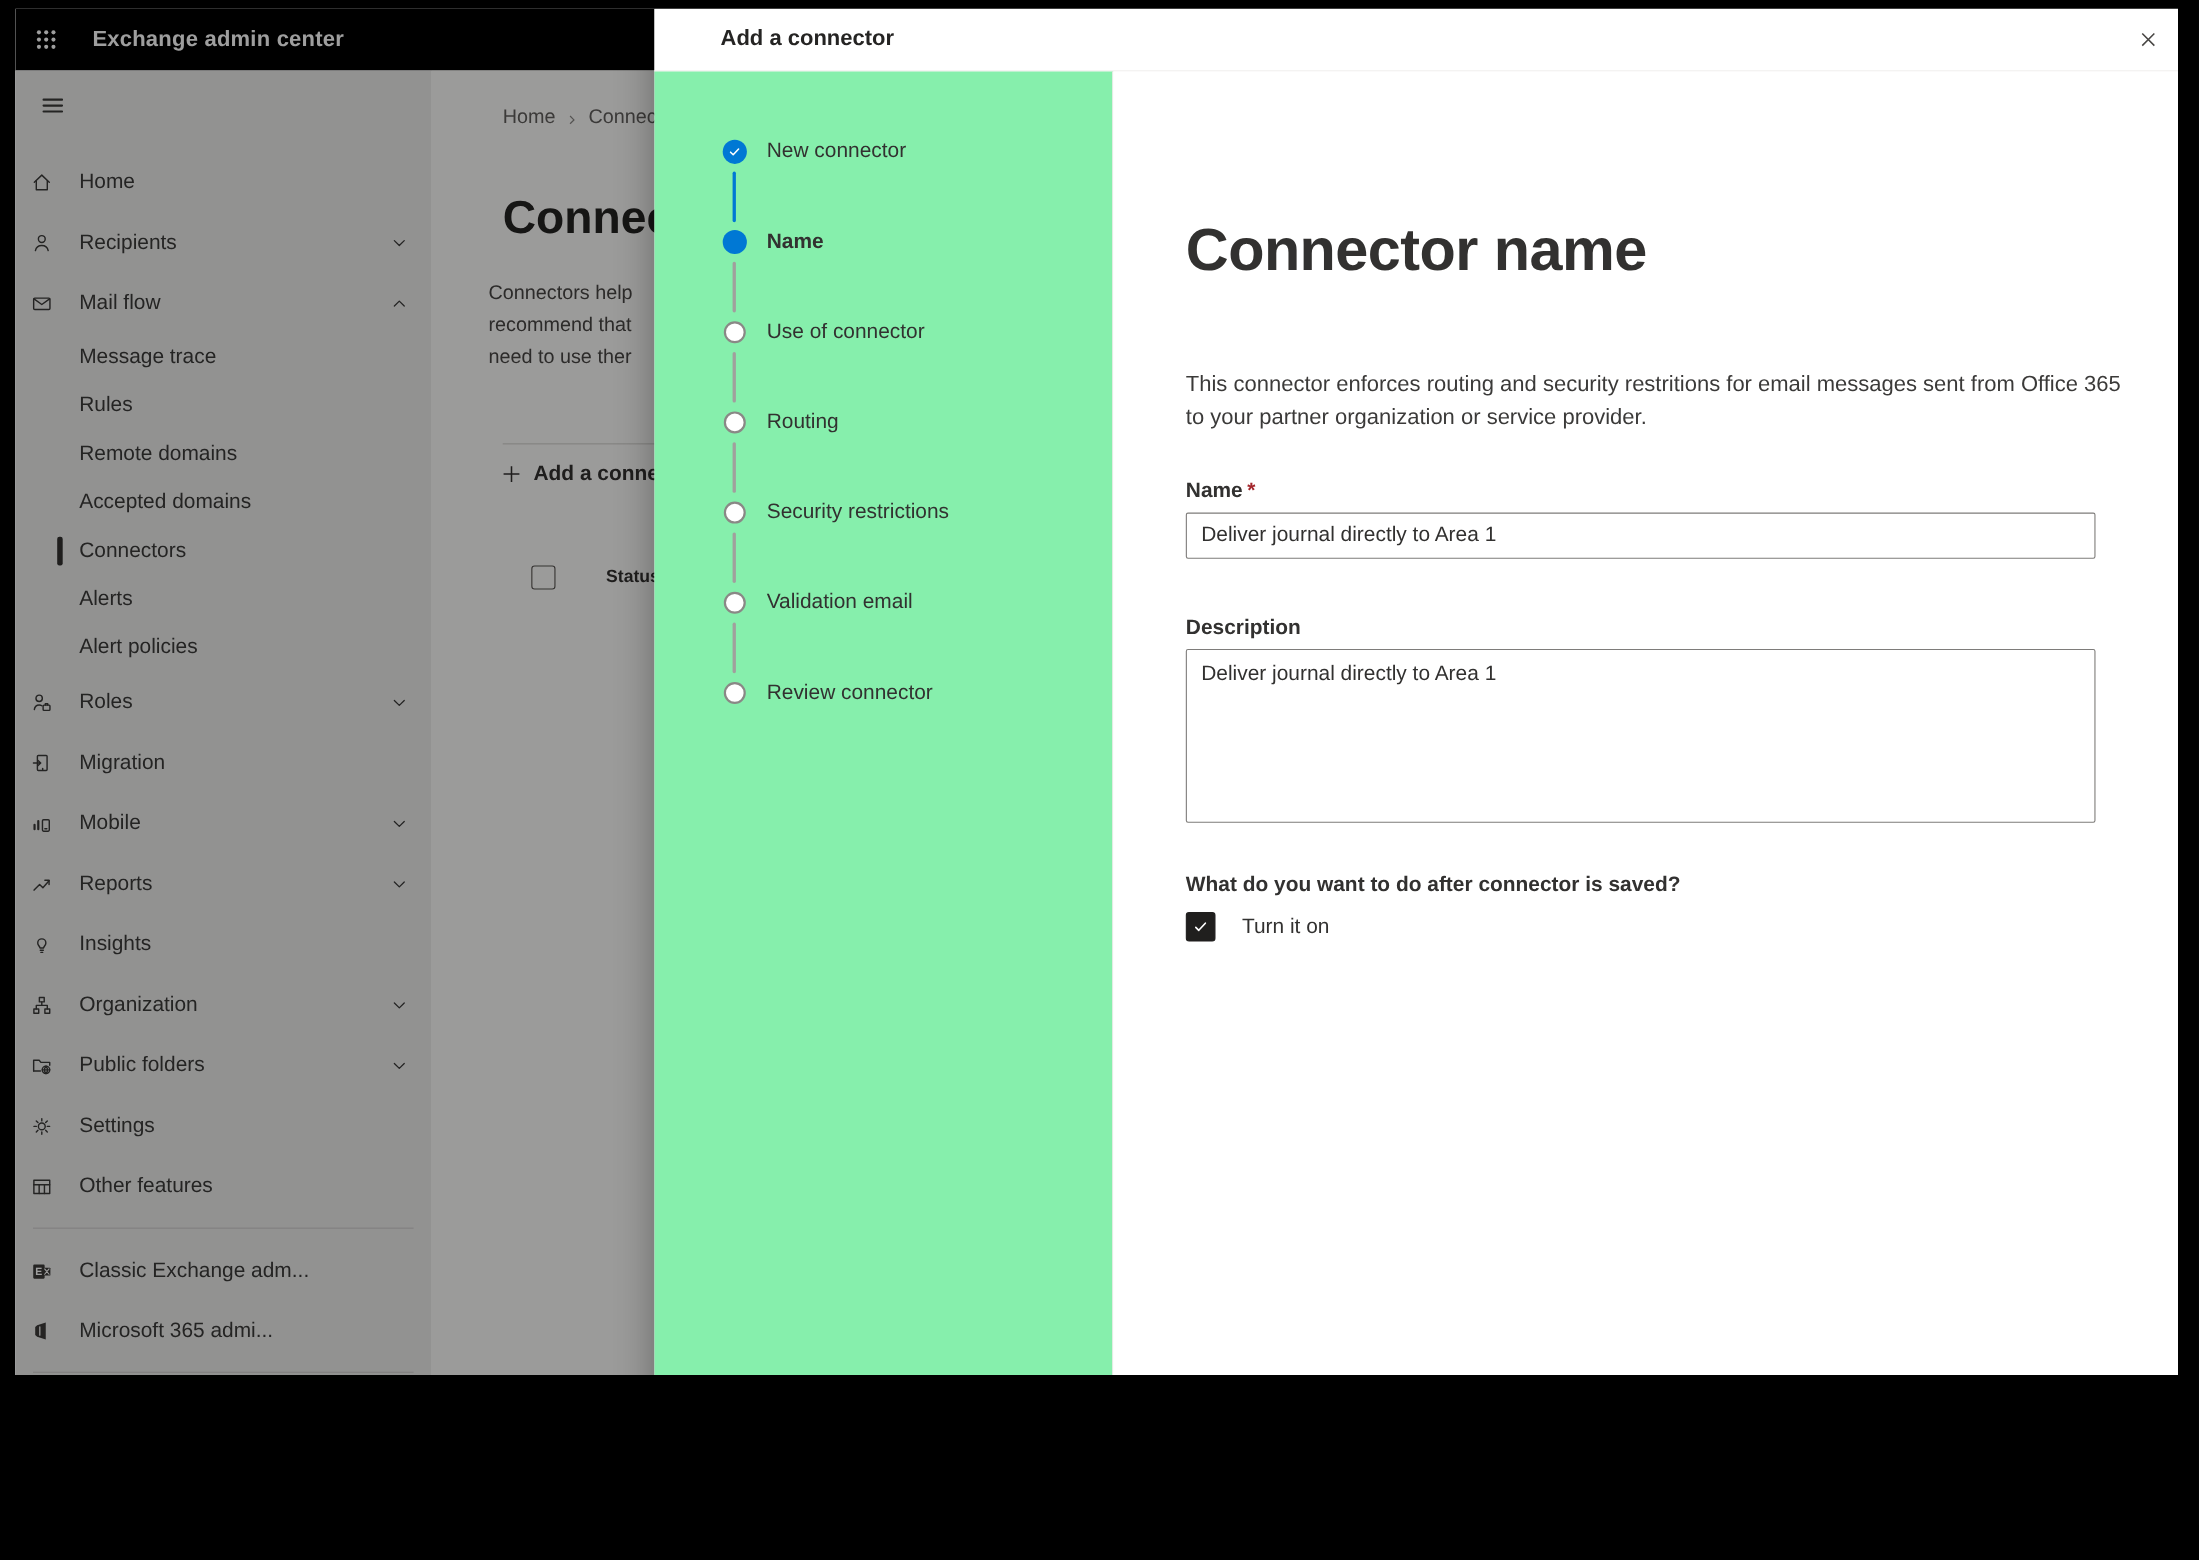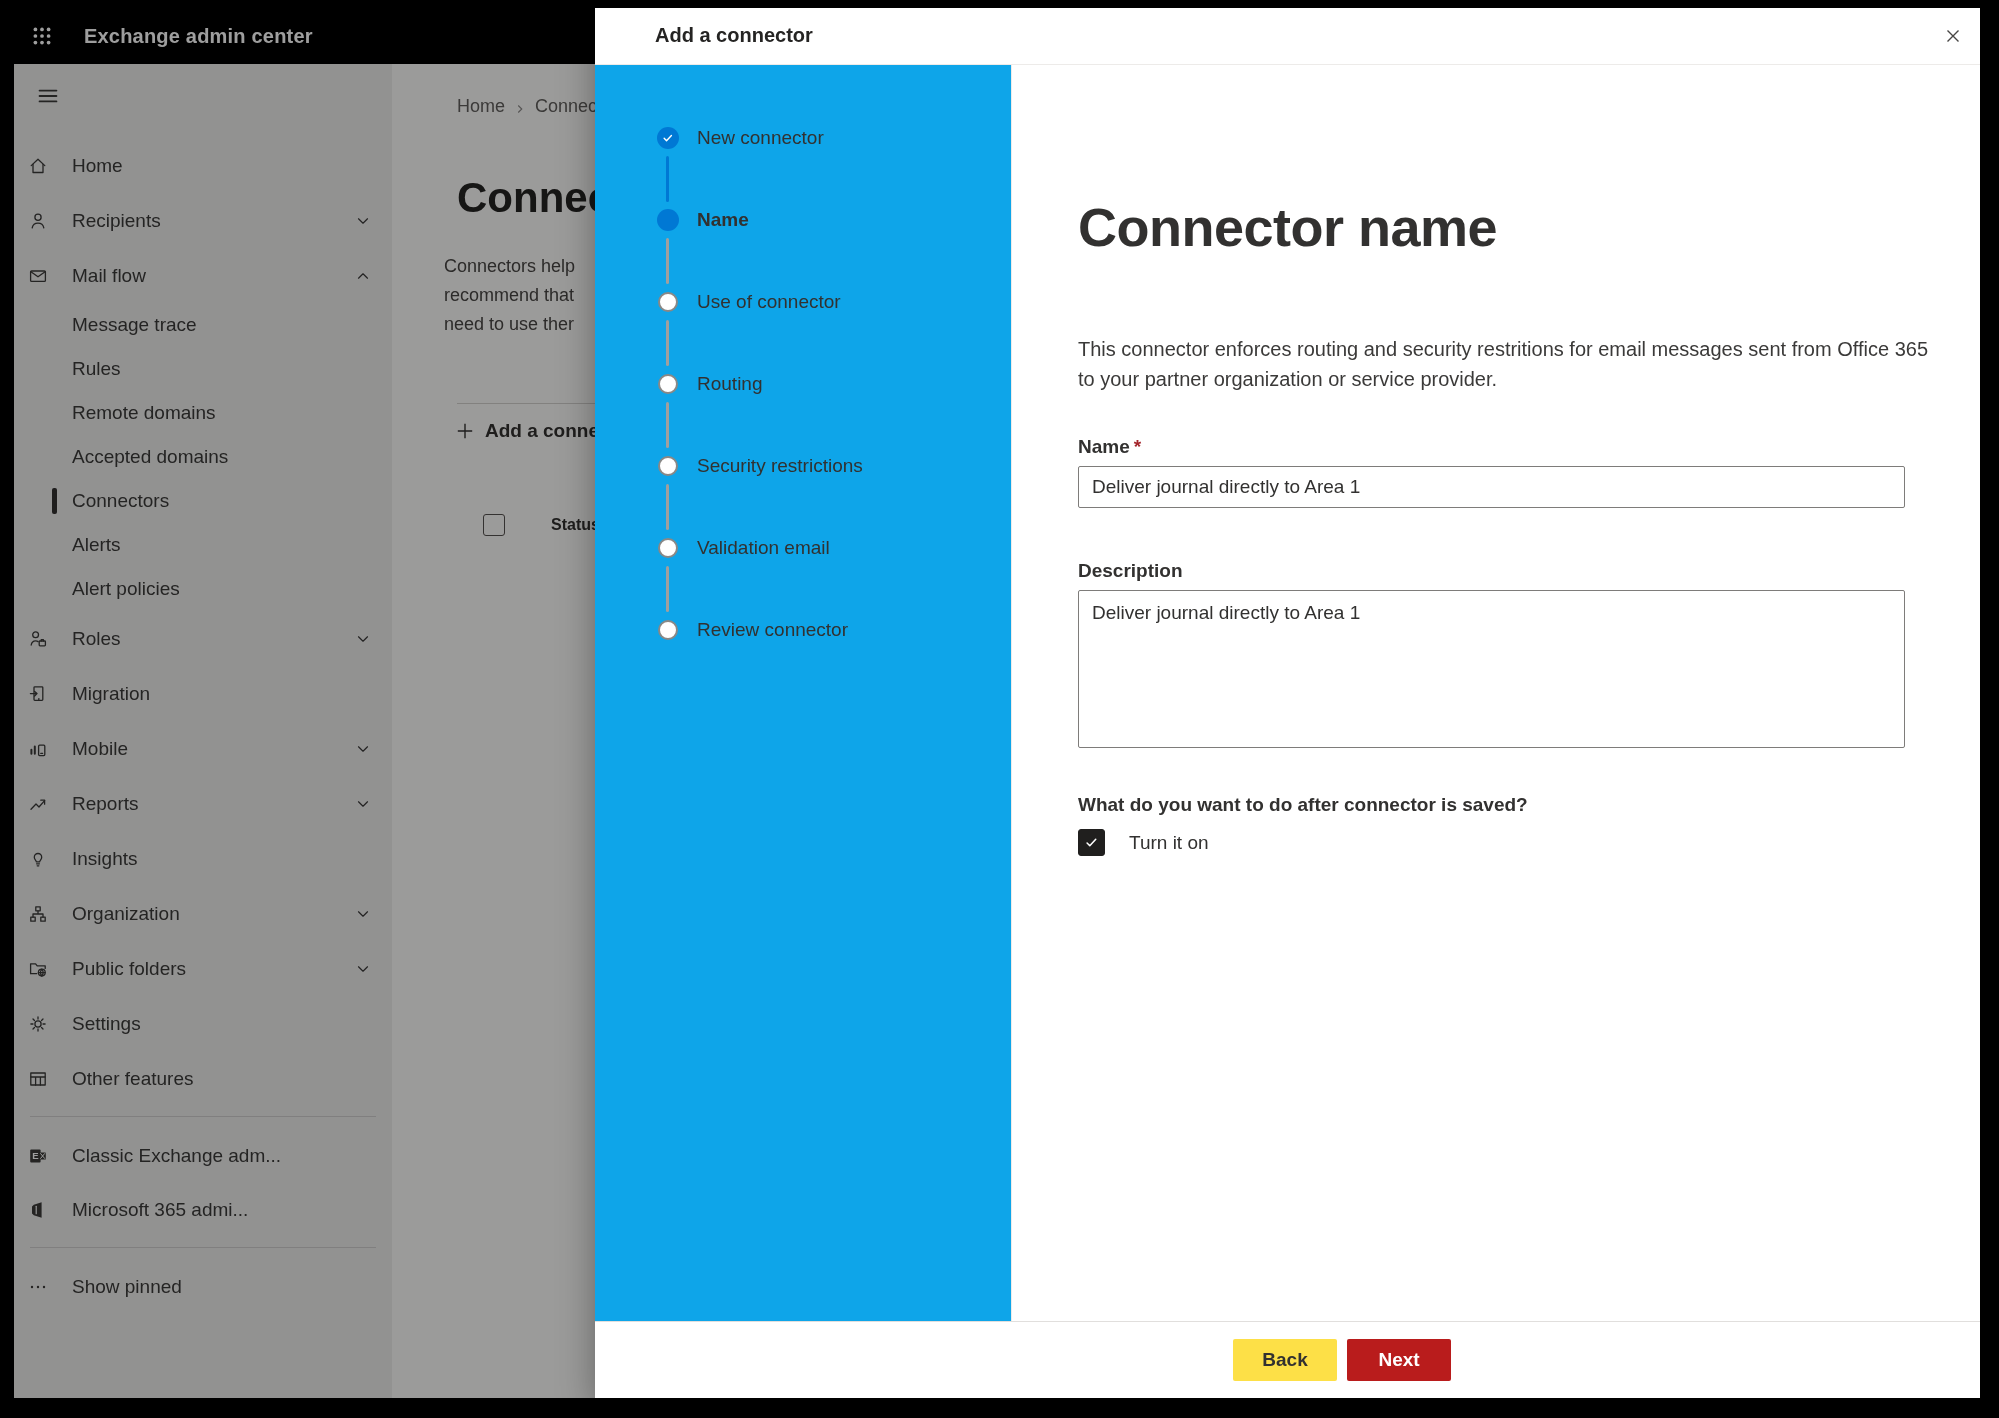--- a/index.html
+++ b/index.html
@@ -1,17 +1,17 @@
 <!DOCTYPE html>
 <html><head>
 <meta charset="utf-8">
 <style>
   * { margin:0; padding:0; box-sizing:border-box; }
   html,body { width:1999px; height:1418px; background:#000; font-family:"Liberation Sans", sans-serif; overflow:hidden; }
-  #screen { position:absolute; left:14px; top:8px; width:1966px; height:1390px; background:#fbfaf9; overflow:hidden; }
+  #screen { position:absolute; left:14px; top:8px; width:1966px; height:1242px; background:#fbfaf9; overflow:hidden; }
 
   
   #topbar { position:absolute; left:0; top:0; width:100%; height:56px; background:#000; display:flex; align-items:center; z-index:1; }
   .waffle { width:56px; height:56px; display:flex; align-items:center; justify-content:center; cursor:pointer; }
   #topbar-title { color:#fff; font-size:20px; font-weight:600; margin-left:14px; letter-spacing:.2px; }
 
   
   #sidebar { position:absolute; left:0; top:56px; width:378px; height:1334px; background:#ececeb; z-index:1; }
   .hamburger-row { height:64px; display:flex; align-items:center; padding-left:22px; }
   .nav { padding-top:10px; }
@@ -44,21 +44,21 @@
   #overlay { position:absolute; inset:0; background:rgba(0,0,0,0.38); z-index:5; }
 
   
   #dialog { position:absolute; left:581px; top:0; width:1385px; height:1390px; background:#fff; z-index:10; box-shadow:0 10px 34px rgba(0,0,0,.35); }
   .dlg-header { position:absolute; left:0; top:0; width:100%; height:57px; border-bottom:1px solid #edebe9; background:#fff; }
   .dlg-title { position:absolute; left:60px; top:16px; font-size:20px; font-weight:bold; color:#252423; }
   .dlg-close { position:absolute; right:14px; top:15px; width:26px; height:26px; display:flex; align-items:center; justify-content:center; cursor:pointer; }
   .dlg-close svg { width:20px; height:20px; stroke:#484644; stroke-width:1.4; }
 
   .dlg-body { position:absolute; top:57px; bottom:77px; left:0; right:0; display:flex; }
-  .wizard-col { width:417px; border-right:1px solid #edebe9; position:relative; background:#0ea5e9; }
+  .wizard-col { width:417px; border-right:1px solid #edebe9; position:relative; background:#86efac; }
   .step { position:absolute; left:0; width:100%; height:82px; }
   .step .dot { position:absolute; left:62px; top:0; width:22px; height:22px; border-radius:50%; }
   .step.completed .dot, .step.current .dot { background:#0078d4; }
   .step.completed .dot svg { position:absolute; left:4px; top:4px; width:14px; height:14px; stroke:#fff; stroke-width:2; fill:none; stroke-linecap:round; stroke-linejoin:round; }
   .step.upcoming .dot { left:63px; top:1px; width:20px; height:20px; background:#fff; border:2px solid #8a8886; }
   .step .slbl { position:absolute; left:102px; top:0; line-height:22px; font-size:19px; color:#323130; white-space:nowrap; }
   .step.current .slbl { font-weight:bold; }
   .step .line { position:absolute; left:71px; top:29px; width:3px; height:46px; background:#a19f9d; border-radius:2px; }
   .step .line.blue { background:#0078d4; }
 

